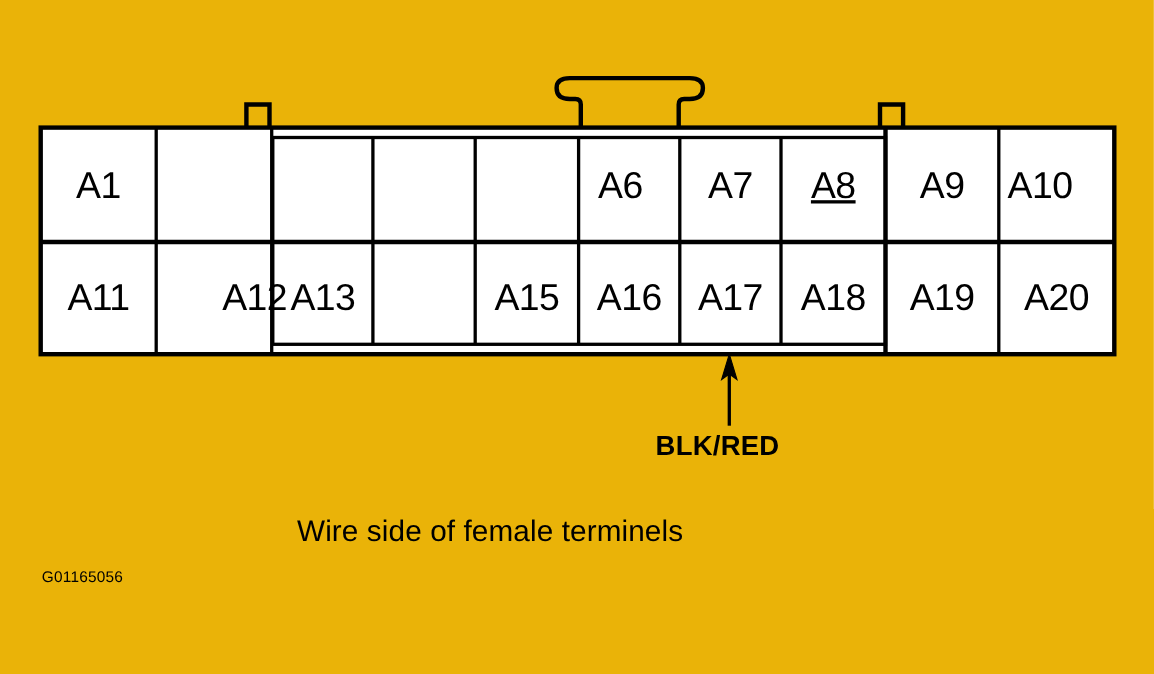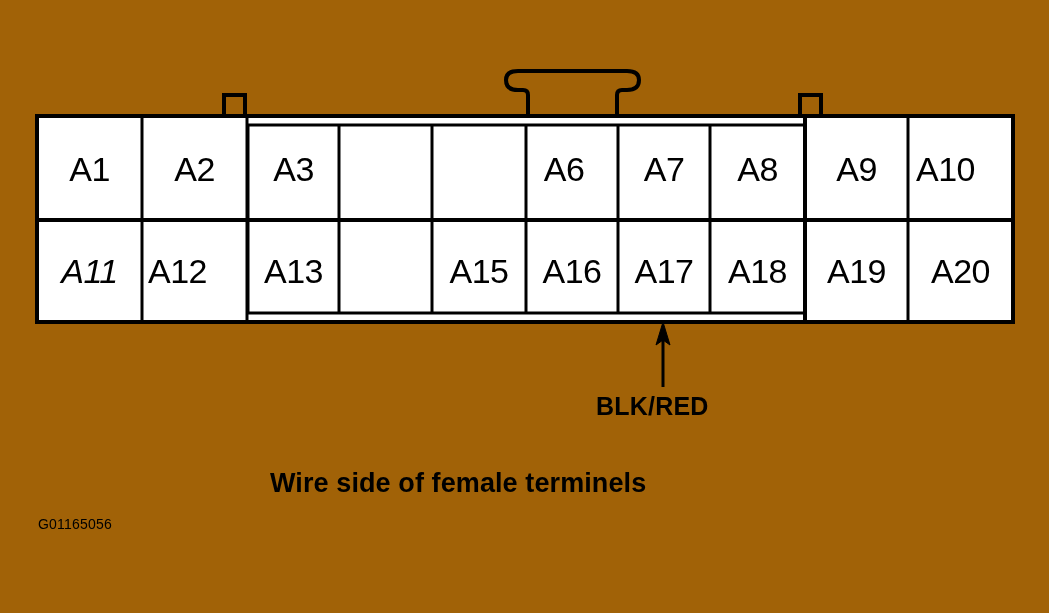--- a/index.html
+++ b/index.html
@@ -9,21 +9,21 @@
     background: #ffffff;
   }
   body {
     font-family: "Liberation Sans", sans-serif;
     color: #000000;
   }
   #canvas {
     position: relative;
     width: 1049px;
     height: 613px;
-    background: #a16207;
+    background: #eab308;
     overflow: hidden;
   }
   #diagram-svg {
     position: absolute;
     left: 0;
     top: 0;
     width: 1049px;
     height: 613px;
   }
   .pin-label {
@@ -44,21 +44,21 @@
     font-size: 25px;
     font-weight: 700;
     color: #000000;
     white-space: nowrap;
     letter-spacing: 0.2px;
   }
   .caption-label {
     position: absolute;
     font-family: "Liberation Sans", sans-serif;
     font-size: 27px;
-    font-weight: 700;
+    font-weight: 400;
     color: #000000;
     white-space: nowrap;
     letter-spacing: 0.1px;
   }
   .figure-id {
     position: absolute;
     font-family: "Liberation Sans", sans-serif;
     font-size: 14px;
     font-weight: 400;
     color: #000000;
@@ -105,30 +105,28 @@
              L 622 90
              Q 617 90 617 95
              L 617 116" fill="none" stroke="#000000" stroke-width="4" stroke-linejoin="round" stroke-linecap="butt"></path>
 
     <line x1="663" y1="387" x2="663" y2="330" stroke="#000000" stroke-width="3"></line>
     <polygon points="663,322 656,345 663,340 670,345" fill="#000000" stroke="#000000" stroke-width="1"></polygon>
 
   </svg>
 
   <div class="pin-label" style="left:37px;  width:105px; top:152px;">A1</div>
-  <div class="pin-label" style="left:142px; width:105px; top:152px;">A2</div>
-  <div class="pin-label" style="left:248px; width:91px;  top:152px;">A3</div>
   <div class="pin-label" style="left:526px; width:76px;  top:152px;text-align:center;">A6</div>
   <div class="pin-label" style="left:618px; width:92px;  top:152px;">A7</div>
-  <div class="pin-label" style="left:710px; width:95px;  top:152px;">A8</div>
+  <div class="pin-label" style="left:710px; width:95px;  top:152px;text-decoration:underline;">A8</div>
   <div class="pin-label" style="left:805px; width:103px; top:152px;">A9</div>
   <div class="pin-label" style="left:881px; width:105px; top:152px;padding-left:12px;">A10</div>
 
-  <div class="pin-label" style="left:37px;  width:105px; top:254px;font-style:italic;">A11</div>
-  <div class="pin-label" style="left:125px; width:105px; top:254px;">A12</div>
+  <div class="pin-label" style="left:37px;  width:105px; top:254px;">A11</div>
+  <div class="pin-label" style="left:142px; width:105px; top:254px;padding-left:37px;">A12</div>
   <div class="pin-label" style="left:248px; width:91px;  top:254px;">A13</div>
   <div class="pin-label" style="left:432px; width:94px;  top:254px;">A15</div>
   <div class="pin-label" style="left:526px; width:92px;  top:254px;">A16</div>
   <div class="pin-label" style="left:618px; width:92px;  top:254px;">A17</div>
   <div class="pin-label" style="left:710px; width:95px;  top:254px;">A18</div>
   <div class="pin-label" style="left:805px; width:103px; top:254px;">A19</div>
   <div class="pin-label" style="left:908px; width:105px; top:254px;">A20</div>
 
   <div class="wire-label" style="left:596px; top:392px;">BLK/RED</div>
 

